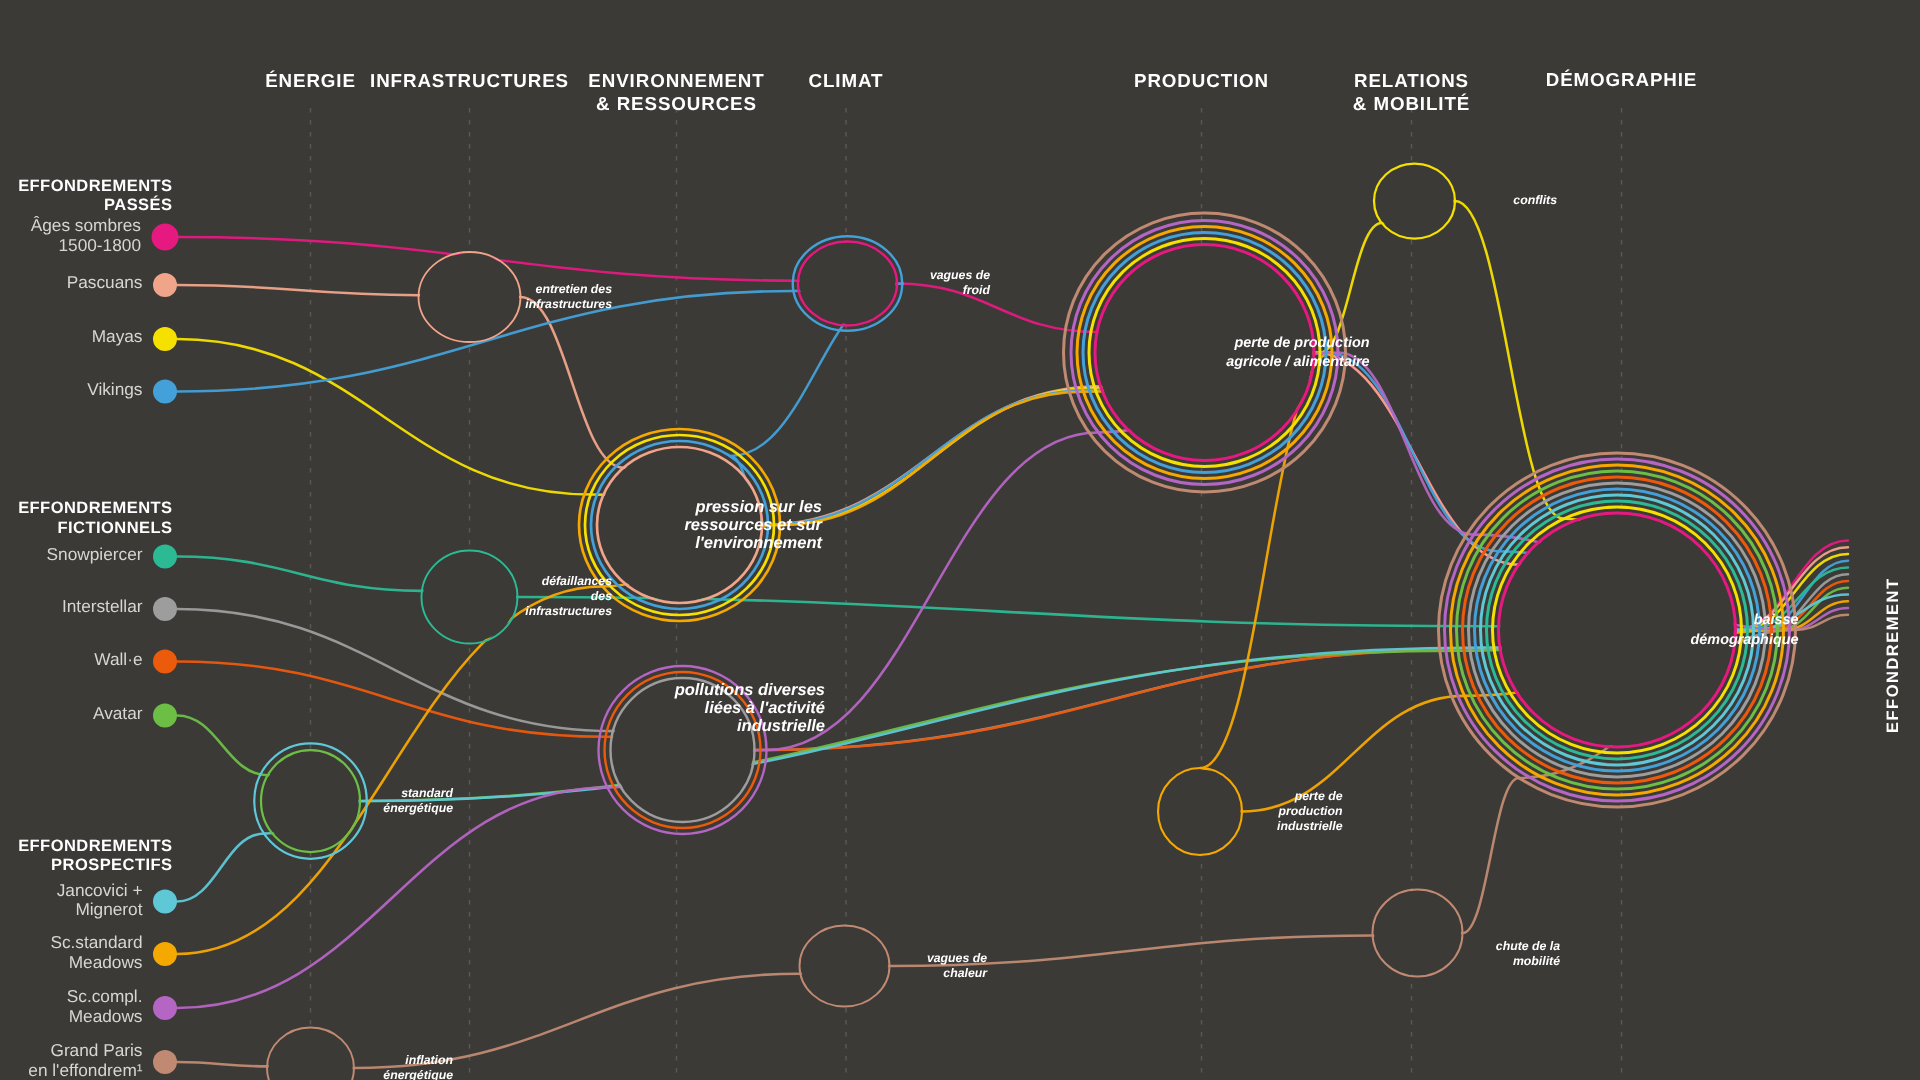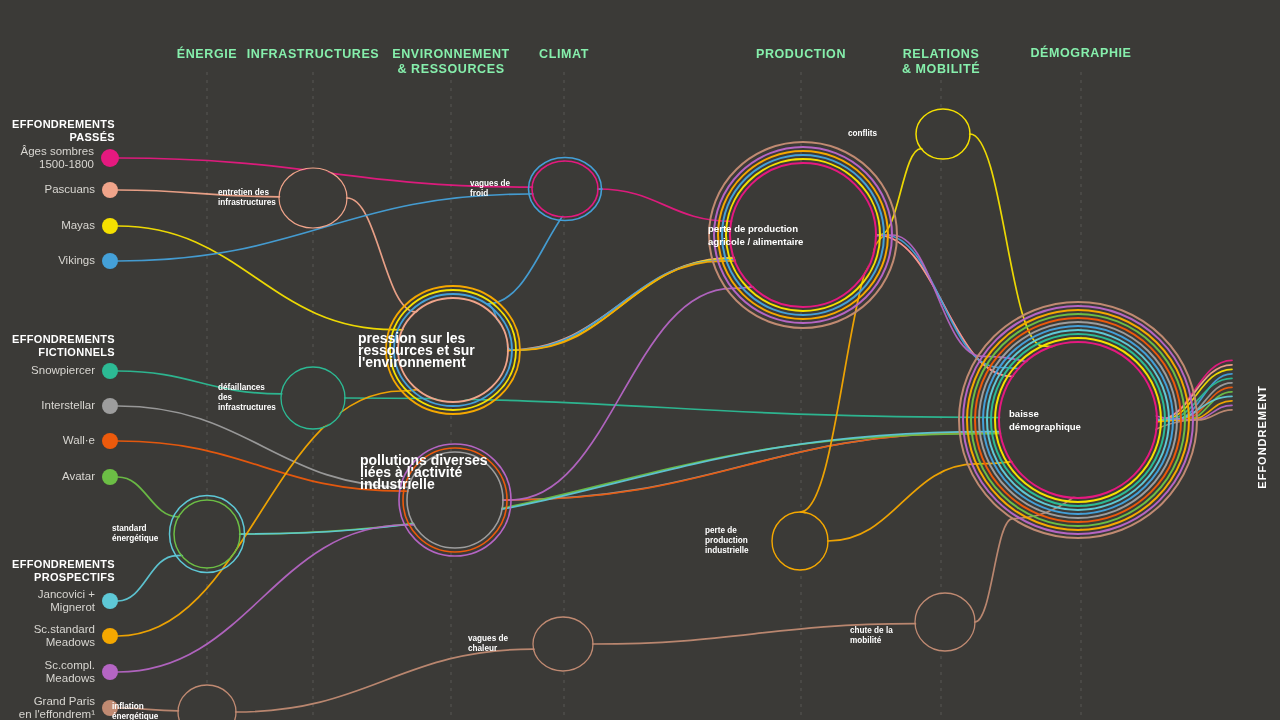--- a/index.html
+++ b/index.html
@@ -2,21 +2,21 @@
 <html><head>
 <meta charset="utf-8">
 <style>
   html,body{margin:0;padding:0;background:#3b3a37;}
   body{width:1280px;height:720px;overflow:hidden;font-family:"Liberation Sans",sans-serif;}
   #stage{position:relative;width:1280px;height:720px;background:#3b3a37;}
   svg.layer{position:absolute;left:0;top:0;width:1280px;height:720px;}
 
   .colhead{
     position:absolute;
-    color:#86efac;
+    color:#ffffff;
     font-family:"Liberation Sans",sans-serif;
     font-weight:bold;
     font-size:12.5px;
     letter-spacing:0.6px;
     text-align:center;
     line-height:15px;
     white-space:pre-line;
   }
   .grouphead{
     position:absolute;
@@ -35,25 +35,26 @@
     line-height:12.5px;
     text-align:right;
     white-space:pre-line;
   }
   .nodelabel{
     position:absolute;
     color:#ffffff;
     font-weight:bold;
     font-size:8.2px;
     line-height:10px;
-    text-align:left;
+    text-align:right;
     white-space:pre-line;
     pointer-events:none;
-  }
-  .nodelabel.big{font-size:14px;line-height:12px;}
+    font-style:italic;
+  }
+  .nodelabel.big{font-size:11px;line-height:12px;}
   .nodelabel.huge{font-size:9.6px;line-height:13px;}
   .endlabel{
     position:absolute;
     color:#ffffff;
     font-weight:bold;
     font-size:11px;
     letter-spacing:1px;
     writing-mode:vertical-rl;
     transform:rotate(180deg);
     white-space:nowrap;

